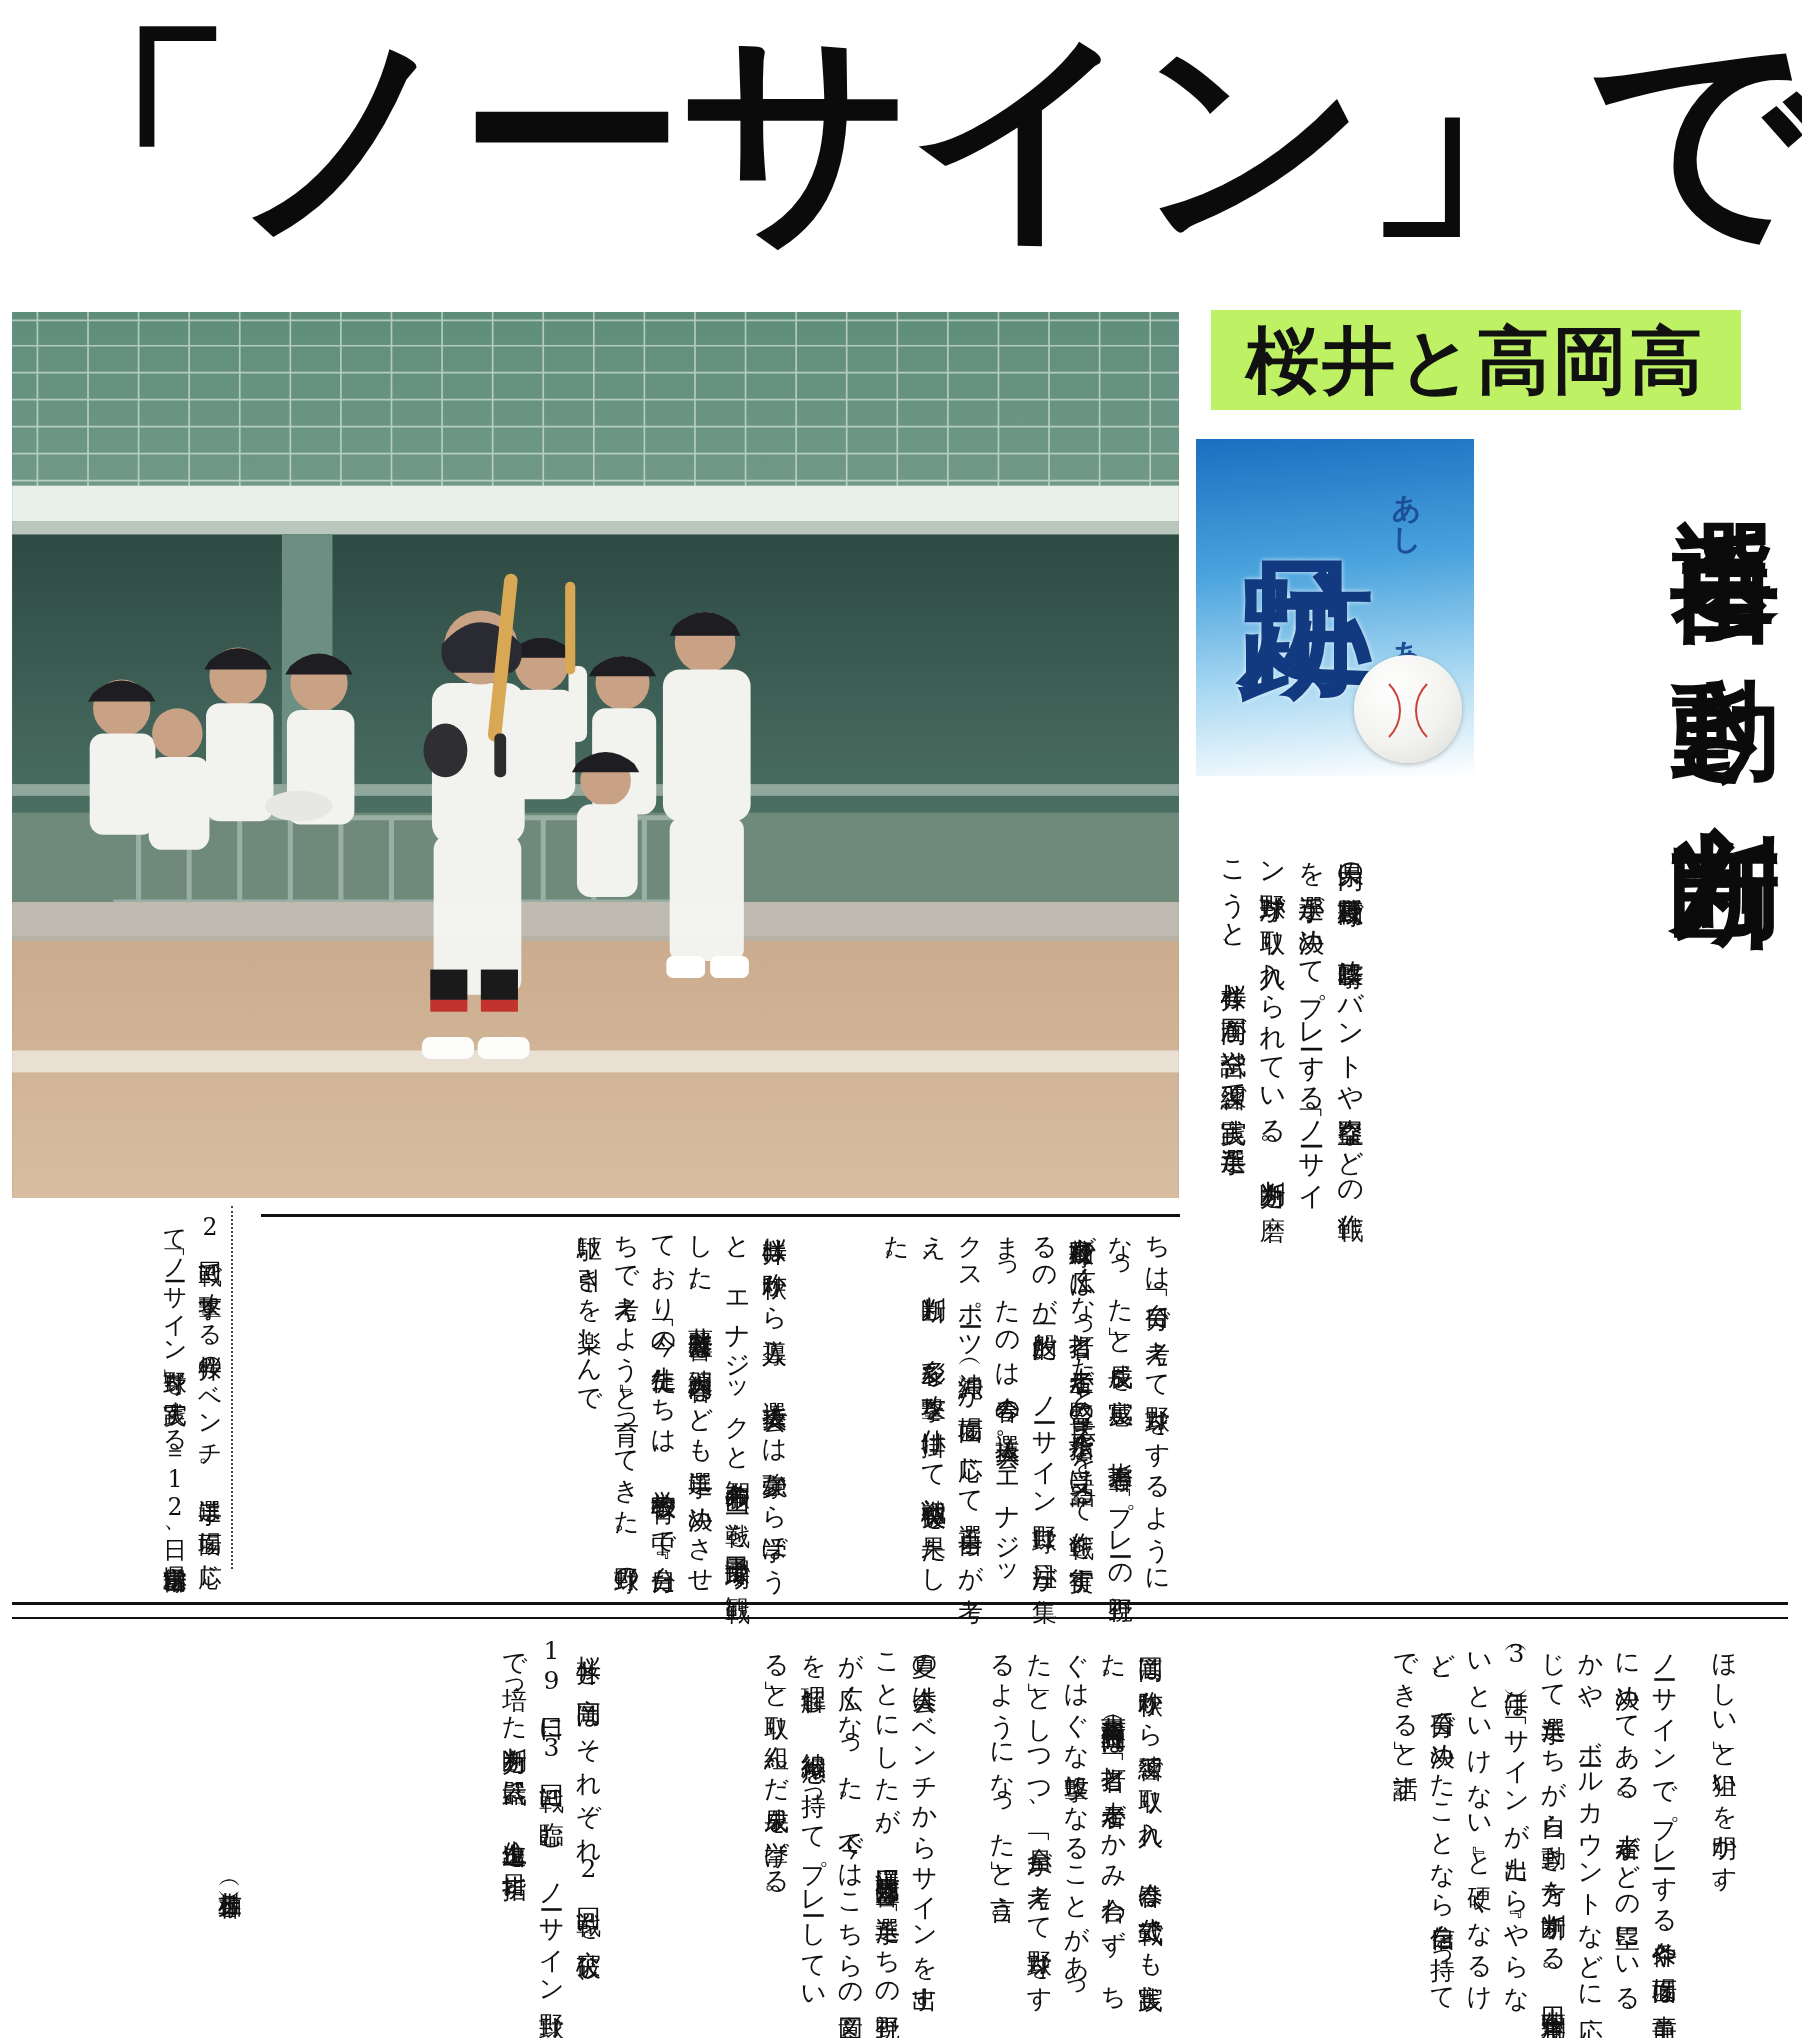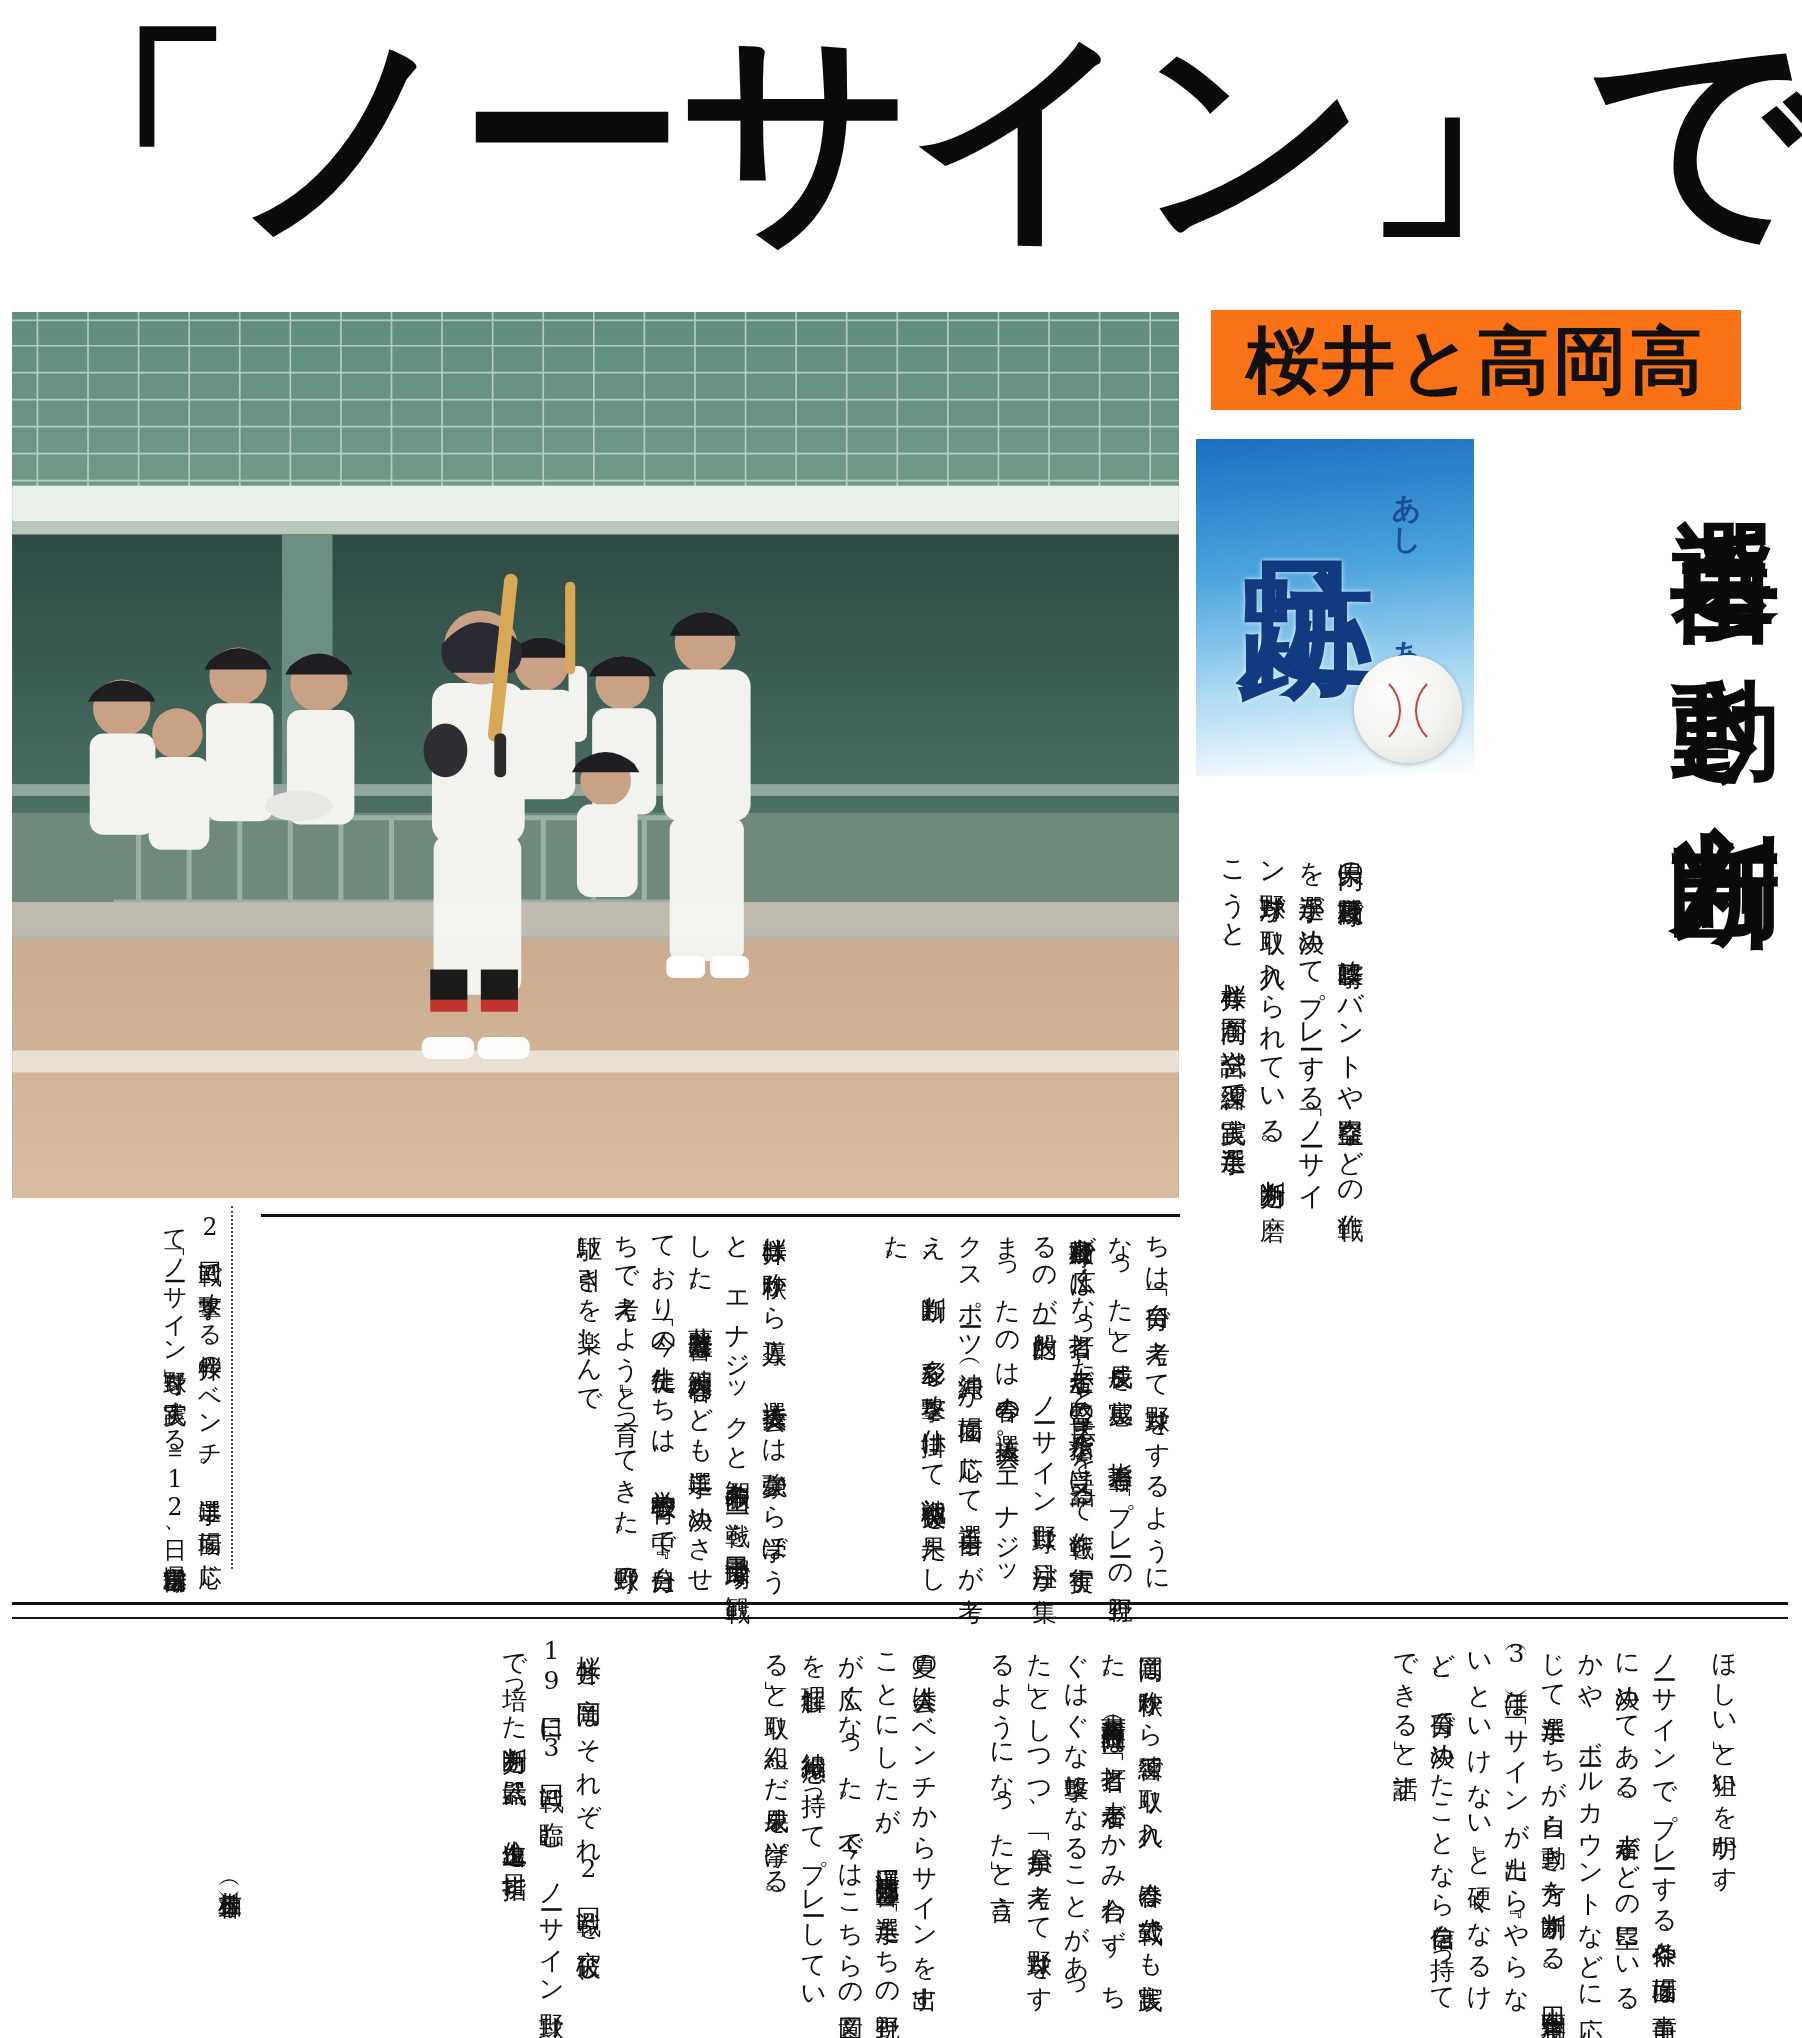--- a/index.html
+++ b/index.html
@@ -38,21 +38,21 @@
     color: #0b0b0b;
   }
 
   
   .kicker {
     position: absolute;
     left: 1211px;
     top: 310px;
     width: 530px;
     height: 100px;
-    background: #f97316;
+    background: #bef264;
     color: #111;
     font-size: 73px;
     font-weight: 700;
     line-height: 100px;
     text-align: center;
     letter-spacing: 3.4px;
     font-family: "DejaVu Serif", "Liberation Serif", serif;
   }
 
   

